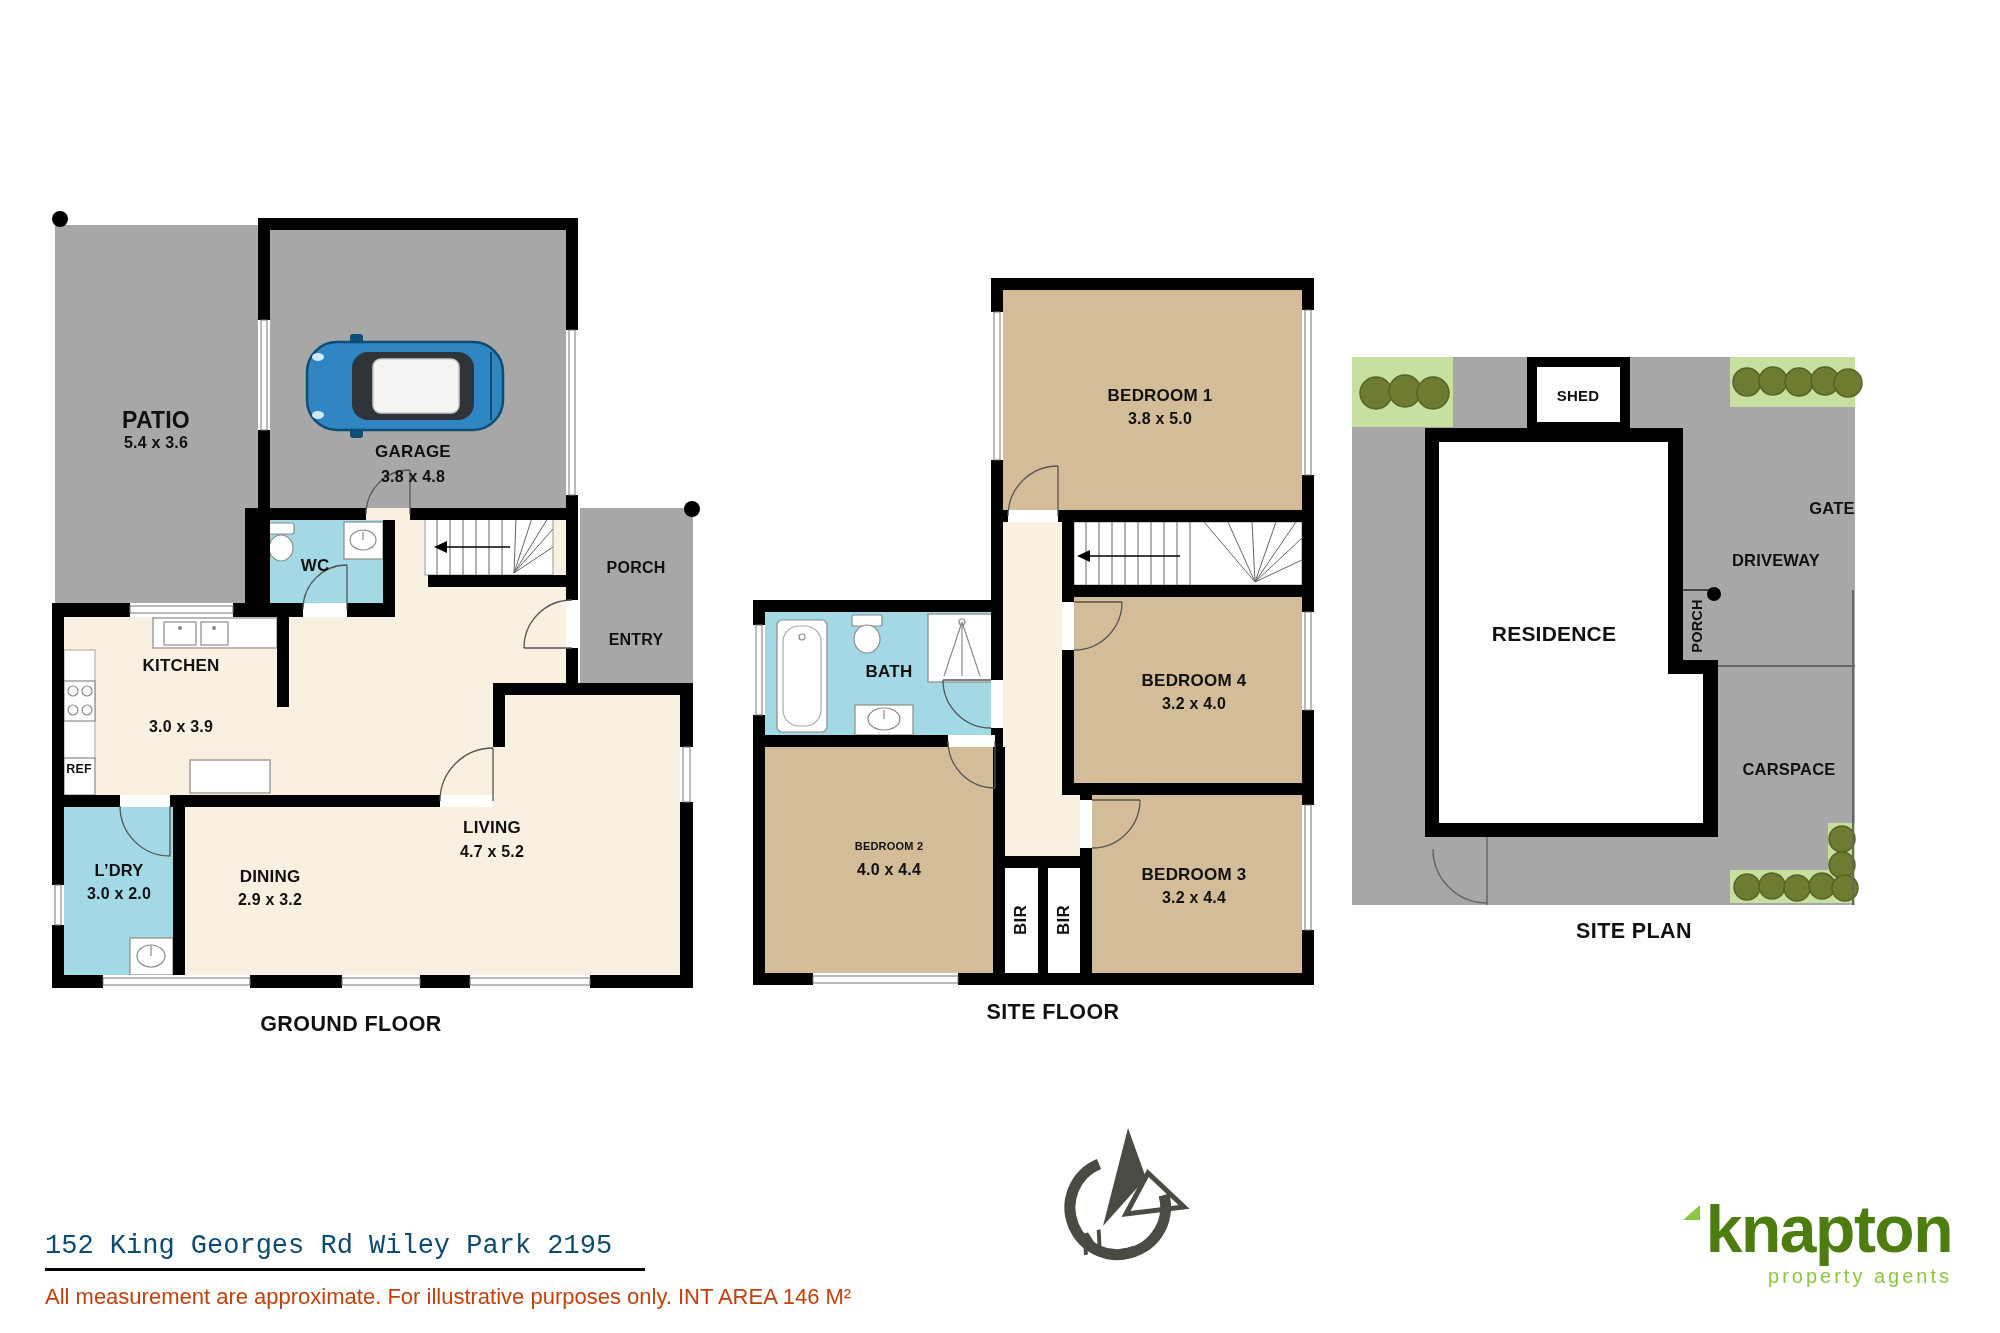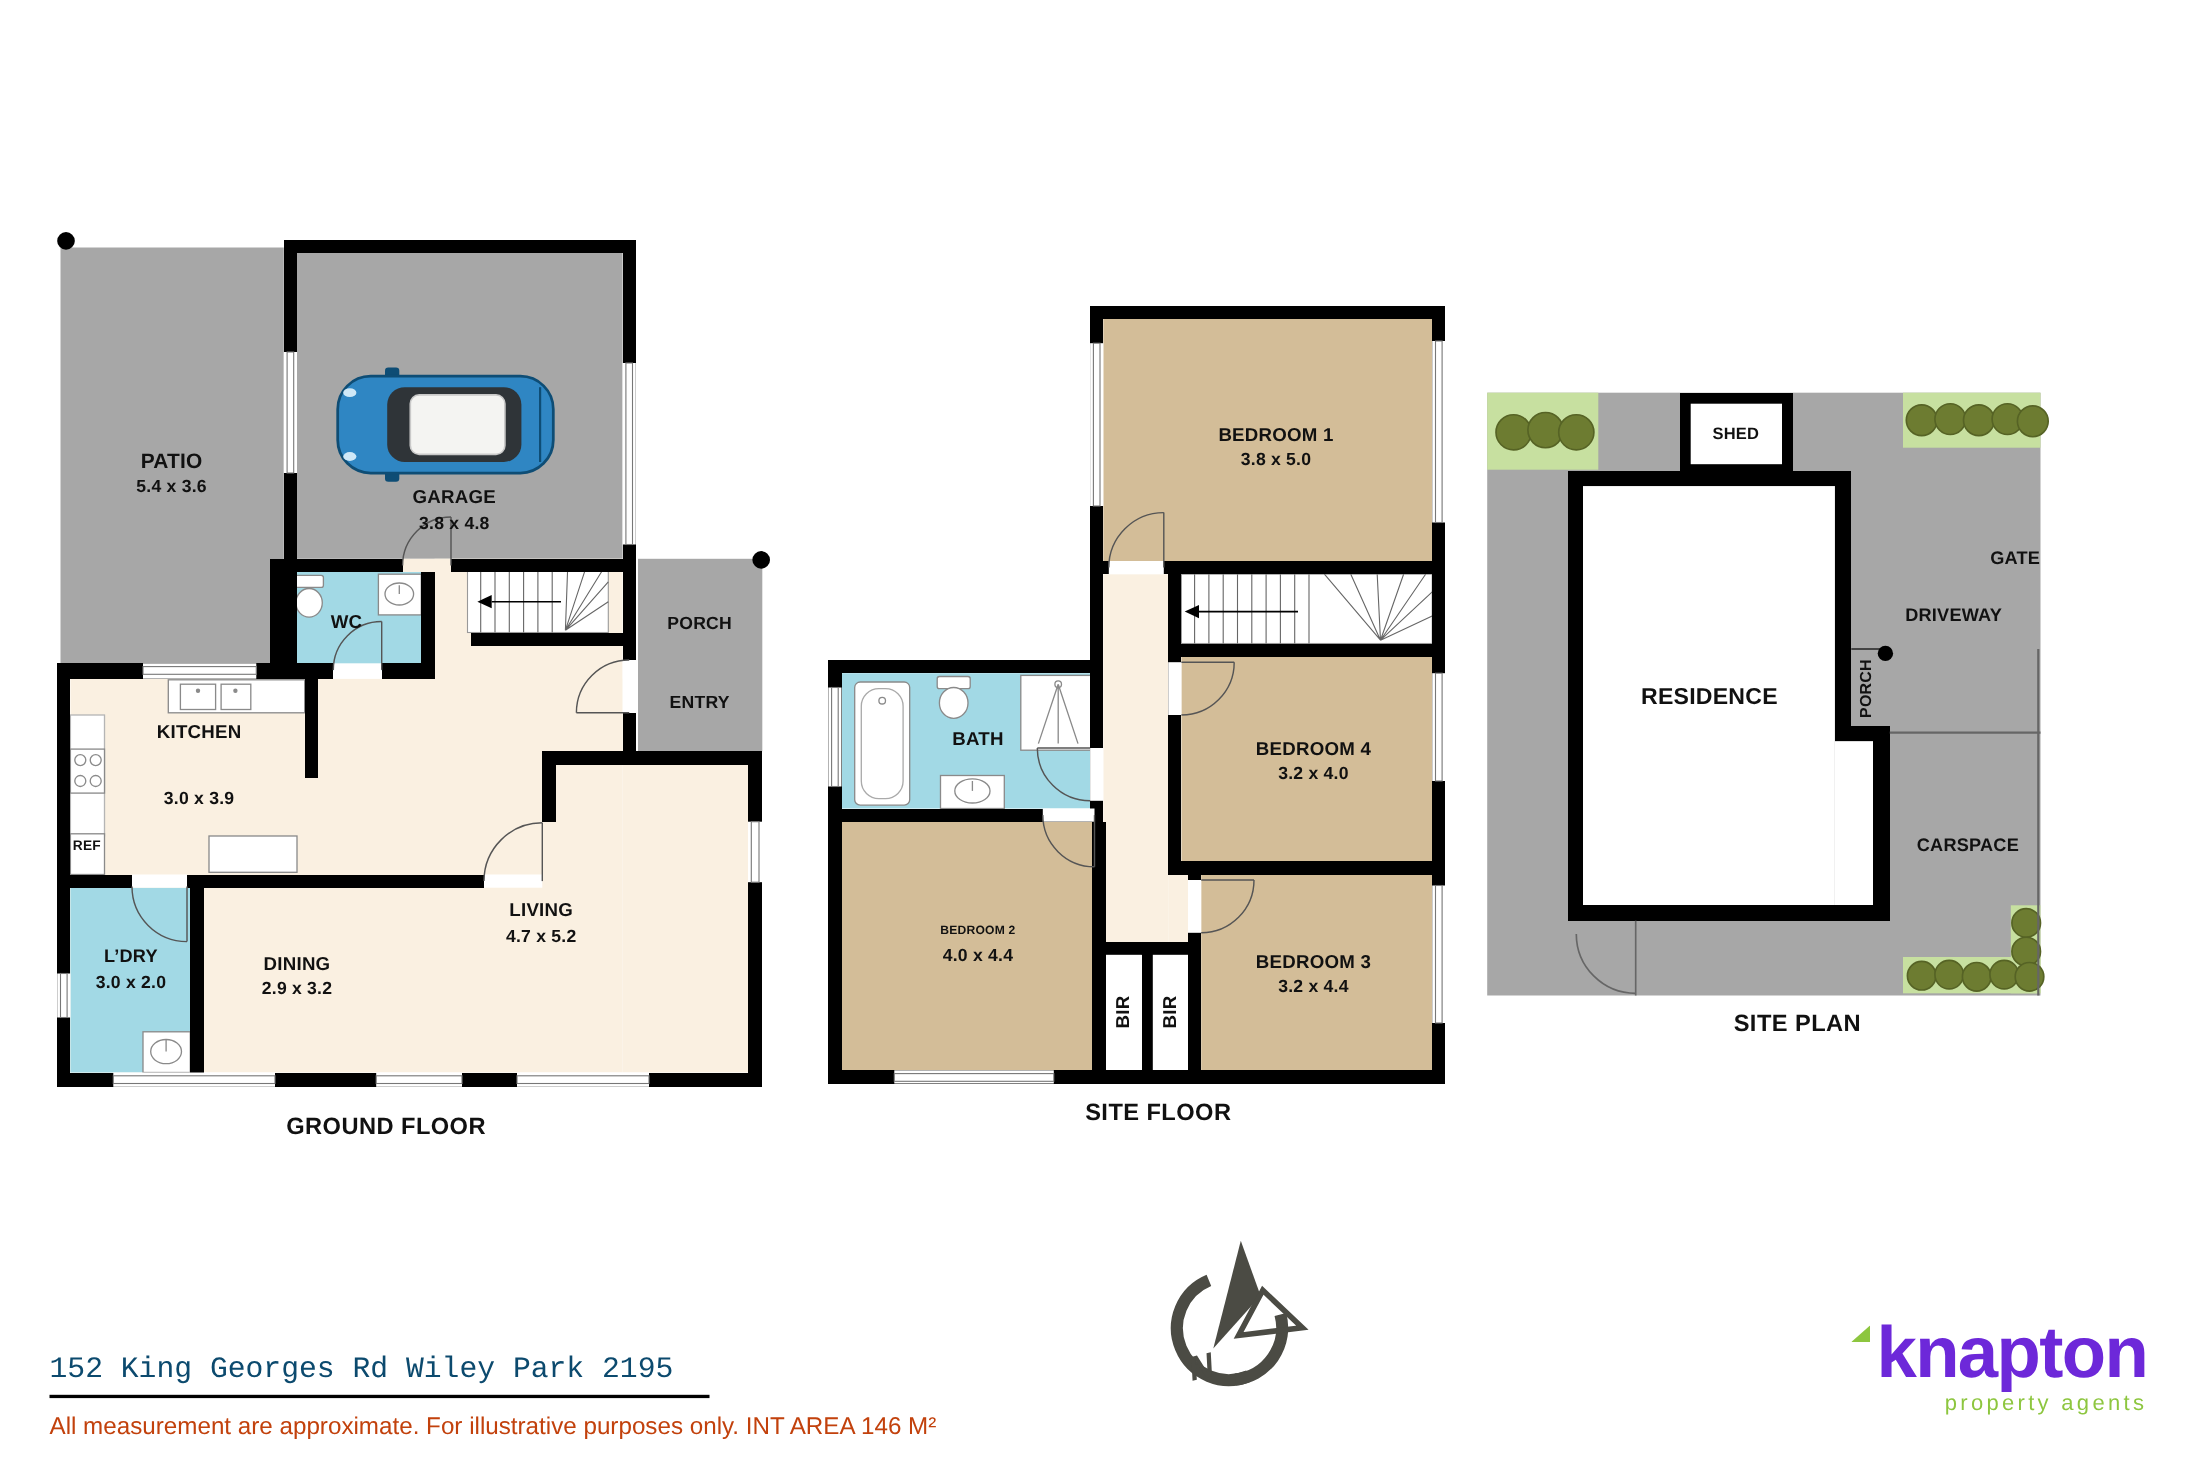--- a/index.html
+++ b/index.html
@@ -8,21 +8,21 @@
   svg{position:absolute;left:0;top:0;}
   .w{shape-rendering:crispEdges;}
   .lbl{position:absolute;transform:translate(-50%,-50%);font-weight:bold;color:#111;
        white-space:nowrap;letter-spacing:.2px;}
   .rot{transform:translate(-50%,-50%) rotate(-90deg);}
   .title{letter-spacing:.4px;}
   .addr{position:absolute;left:45px;top:1231px;font-size:27px;color:#0c4a6e;font-family:Liberation Mono, monospace;}
   .rule{position:absolute;left:45px;top:1268px;width:600px;height:3px;background:#000;}
   .disc{position:absolute;left:45px;top:1284px;font-size:22px;color:#c2410c;}
   .logo{position:absolute;right:48px;top:1196px;text-align:right;line-height:1;}
-  .logo-main{font-size:66px;font-weight:bold;color:#6d28d9;letter-spacing:-1.5px;}
+  .logo-main{font-size:66px;font-weight:bold;color:#4d7c0f;letter-spacing:-1.5px;}
   .logo-tag{font-size:20px;color:#8dc63f;letter-spacing:3px;margin-top:4px;}
   .wedge{position:absolute;left:1683px;top:1205px;}
   .north{position:absolute;transform:translate(-50%,-50%) rotate(-14deg);
          font-weight:bold;font-style:italic;color:#4b4b44;}
 </style>
 </head>
 <body>
 
 <div class="canvas">
 
@@ -288,21 +288,21 @@
   </g>
 
   <g>
     <path d="M1099,1164 A47,47 0 1 0 1135,1251" stroke="#4b4b44" stroke-width="11" fill="none"></path>
     <path d="M1123,1254 A47,47 0 0 0 1164,1195" stroke="#4b4b44" stroke-width="11" fill="none"></path>
     <polygon points="1128,1128 1103,1226 1146,1178" fill="#4b4b44"></polygon>
     <polygon points="1148,1173 1184,1207 1126,1214" fill="none" stroke="#4b4b44" stroke-width="5"></polygon>
   </g>
 </svg>
 
-  <div class="lbl" style="left:156px;top:420px;font-size:19px">PATIO</div>
+  <div class="lbl" style="left:156px;top:420px;font-size:23px">PATIO</div>
   <div class="lbl" style="left:156px;top:443px;font-size:16px">5.4 x 3.6</div>
   <div class="lbl" style="left:413px;top:452px;font-size:17px">GARAGE</div>
   <div class="lbl" style="left:413px;top:477px;font-size:16px">3.8 x 4.8</div>
   <div class="lbl" style="left:315px;top:566px;font-size:17px">WC</div>
   <div class="lbl" style="left:636px;top:568px;font-size:16px">PORCH</div>
   <div class="lbl" style="left:636px;top:640px;font-size:16px">ENTRY</div>
   <div class="lbl" style="left:181px;top:666px;font-size:17px">KITCHEN</div>
   <div class="lbl" style="left:181px;top:727px;font-size:16px">3.0 x 3.9</div>
   <div class="lbl" style="left:79px;top:769px;font-size:12.5px">REF</div>
   <div class="lbl" style="left:119px;top:870px;font-size:16.5px">L’DRY</div>

